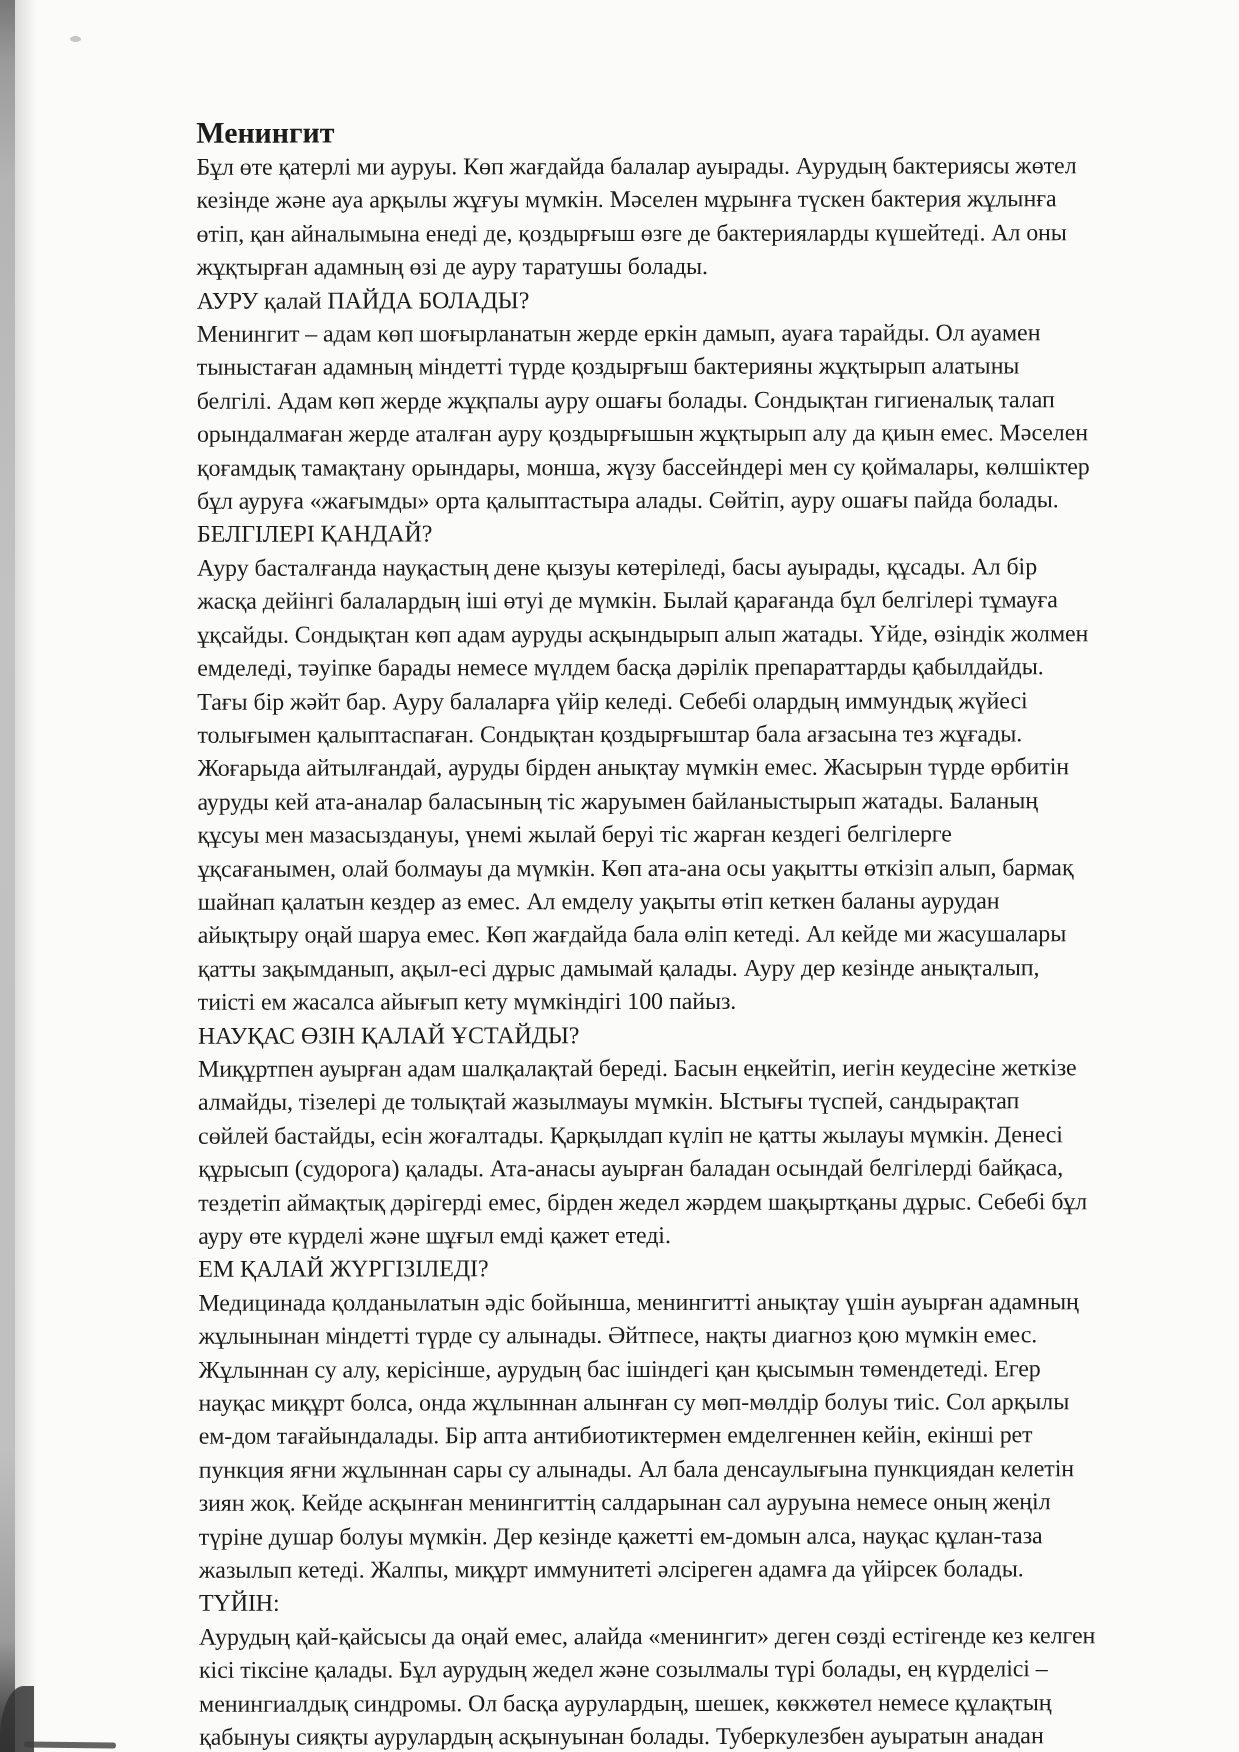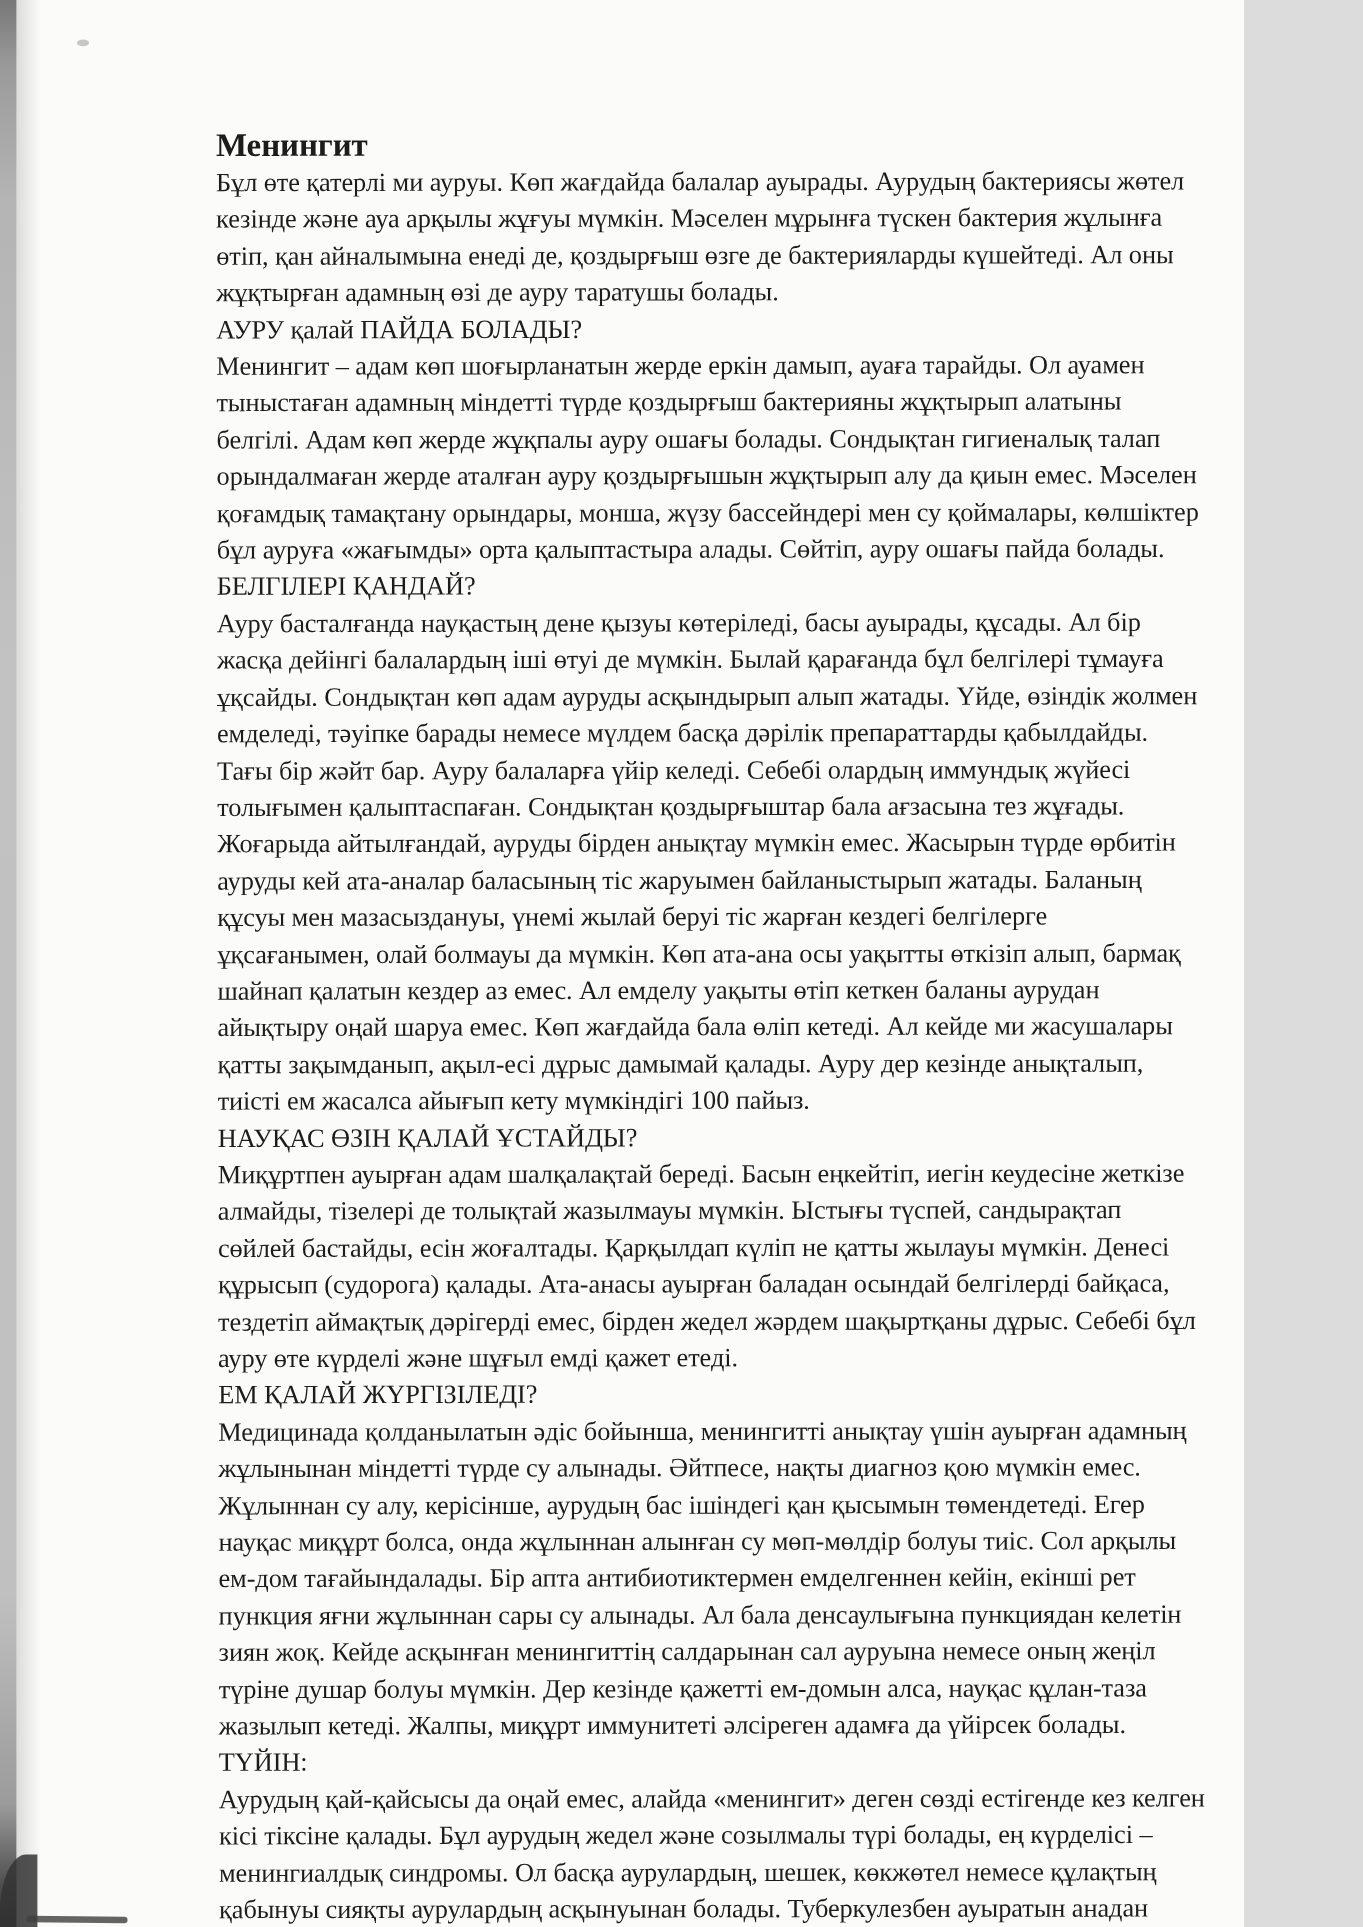--- a/index.html
+++ b/index.html
@@ -1,18 +1,18 @@
 <!DOCTYPE html>
 <html><head>
 <meta charset="utf-8">
 <style>
   html, body { margin: 0; padding: 0; background: #dcdcdc; }
   .page {
     position: relative;
-    width: 1131px;
+    width: 1239px;
     height: 1752px;
     background: #fbfbf9;
     overflow: hidden;
     font-family: "Liberation Serif", serif;
     color: #1c1c1c;
   }
   
   .edge-strip {
     position: absolute; left: 0; top: 0; width: 15px; height: 100%;
     background: linear-gradient(to bottom,

